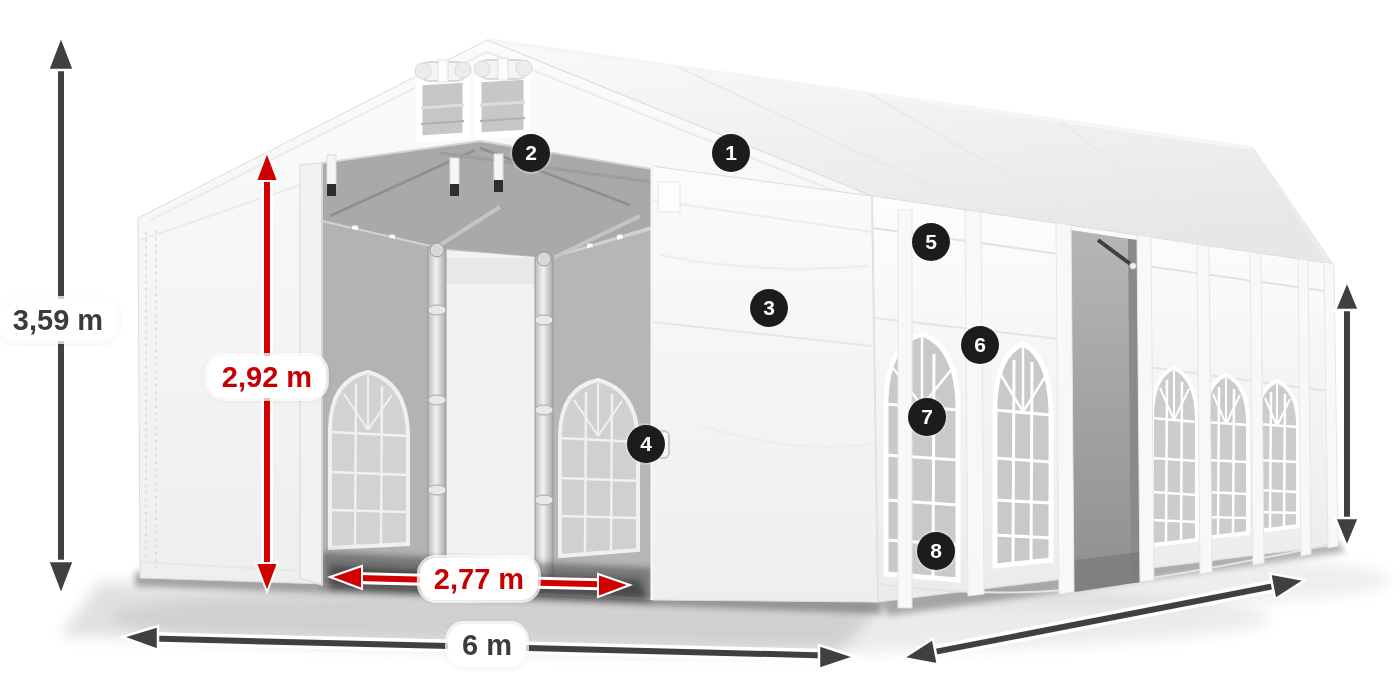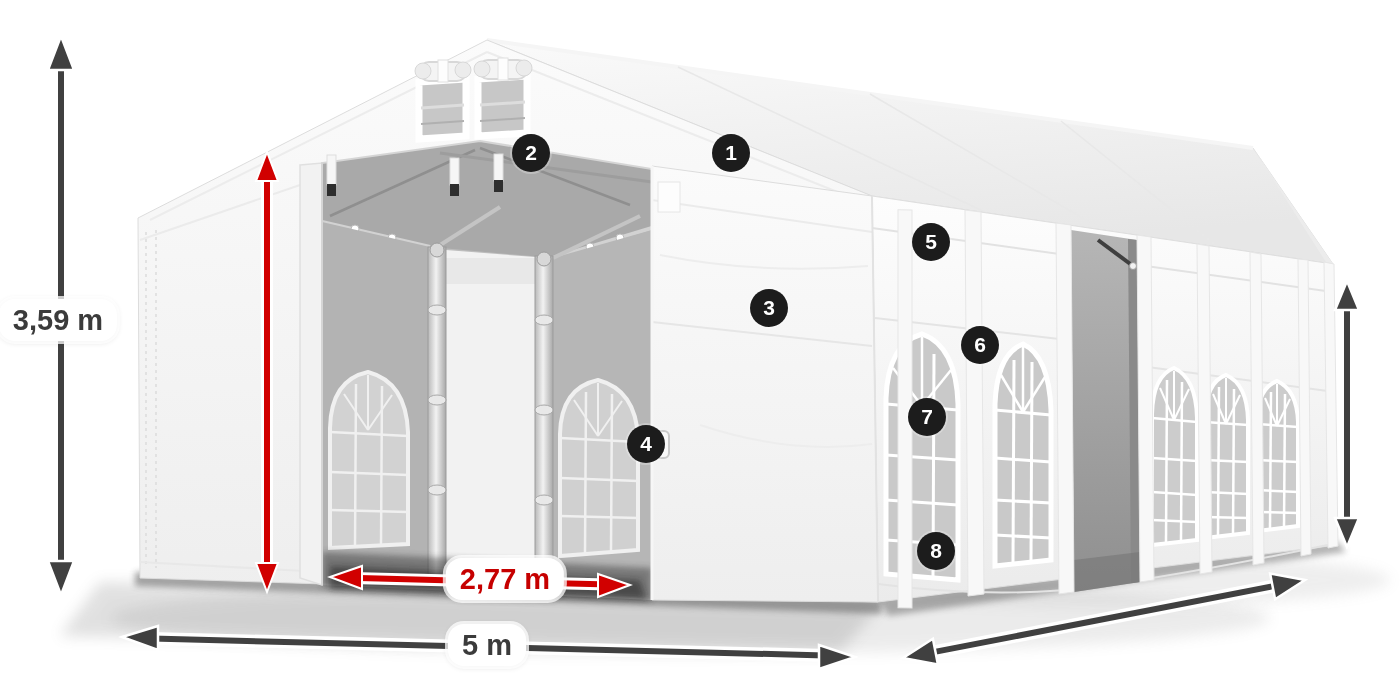--- a/index.html
+++ b/index.html
@@ -323,22 +323,23 @@
     <g>
       <line x1="1347" y1="302" x2="1347" y2="526" stroke="#ffffff" stroke-width="12"></line>
       <line x1="1347" y1="308" x2="1347" y2="520" stroke="#404040" stroke-width="6"></line>
       <polygon points="1347,281 1335,310 1359,310" fill="#404040" stroke="#ffffff" stroke-width="2.5"></polygon>
       <polygon points="1347,547 1335,518 1359,518" fill="#404040" stroke="#ffffff" stroke-width="2.5"></polygon>
     </g>
   </g>
 </svg>
 
 <div class="dim-label" style="left:58px;top:320px">3,59 m</div>
-<div class="dim-label red" style="left:505px;top:579px">2,77 m</div>
-<div class="dim-label" style="left:487px;top:645px">5 m</div>
+<div class="dim-label red" style="left:267px;top:377px">2,92 m</div>
+<div class="dim-label red" style="left:479px;top:579px">2,77 m</div>
+<div class="dim-label" style="left:487px;top:645px">6 m</div>
 
 <div class="marker" style="left:731px;top:153px">1</div>
 <div class="marker" style="left:531px;top:153px">2</div>
 <div class="marker" style="left:769px;top:308px">3</div>
 <div class="marker" style="left:646px;top:444px">4</div>
 <div class="marker" style="left:931px;top:242px">5</div>
 <div class="marker" style="left:980px;top:345px">6</div>
 <div class="marker" style="left:927px;top:417px">7</div>
 <div class="marker" style="left:936px;top:551px">8</div>
 

